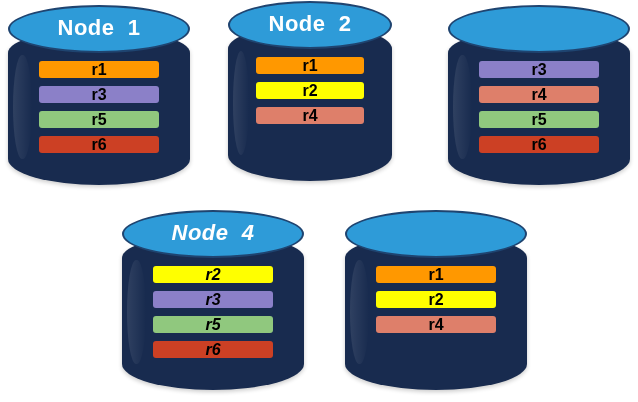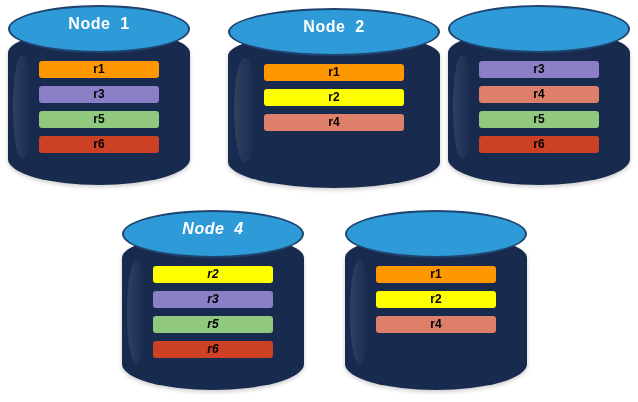--- a/index.html
+++ b/index.html
@@ -66,40 +66,40 @@
   }
 
   .node-title {
     position: absolute;
     top: 10px;
     left: 0;
     right: 0;
     text-align: center;
     color: #ffffff;
     font-weight: bold;
-    font-size: 16px;
+    font-size: 22px;
     letter-spacing: 0.5px;
     z-index: 4;
     white-space: pre;
   }
 
   
   .rows {
     position: absolute;
     left: 17%;
     right: 17%;
     top: 56px;
     z-index: 3;
   }
   .row-bar {
     height: 17px;
     margin-bottom: 8px;
     border-radius: 3px;
     text-align: center;
-    font-size: 12px;
+    font-size: 16px;
     font-weight: bold;
     color: #000000;
     line-height: 17px;
     box-sizing: border-box;
   }
   .row-bar:last-child { margin-bottom: 0; }
 </style>
 </head>
 <body>
 
@@ -111,21 +111,21 @@
         <div class="cyl-shine"></div>
       </div>
       <div class="node-title">Node  1</div>
       <div class="rows">
         <div class="row-bar" style="background: rgb(255, 152, 0);">r1</div>
         <div class="row-bar" style="background: rgb(139, 128, 200);">r3</div>
         <div class="row-bar" style="background: rgb(144, 200, 126);">r5</div>
         <div class="row-bar" style="background: rgb(204, 64, 36);">r6</div>
       </div>
     </div>
-    <div class="node" style="left: 228px; top: 8px; width: 164px; height: 180px; padding-left: 48px;">
+    <div class="node" style="left: 228px; top: 1px; width: 164px; height: 180px;">
       <div class="cyl">
         <div class="cyl-body"></div>
         <div class="cyl-top"></div>
         <div class="cyl-shine"></div>
       </div>
       <div class="node-title">Node  2</div>
       <div class="rows">
         <div class="row-bar" style="background: rgb(255, 152, 0);">r1</div>
         <div class="row-bar" style="background: rgb(255, 255, 0);">r2</div>
         <div class="row-bar" style="background: rgb(222, 127, 106);">r4</div>

